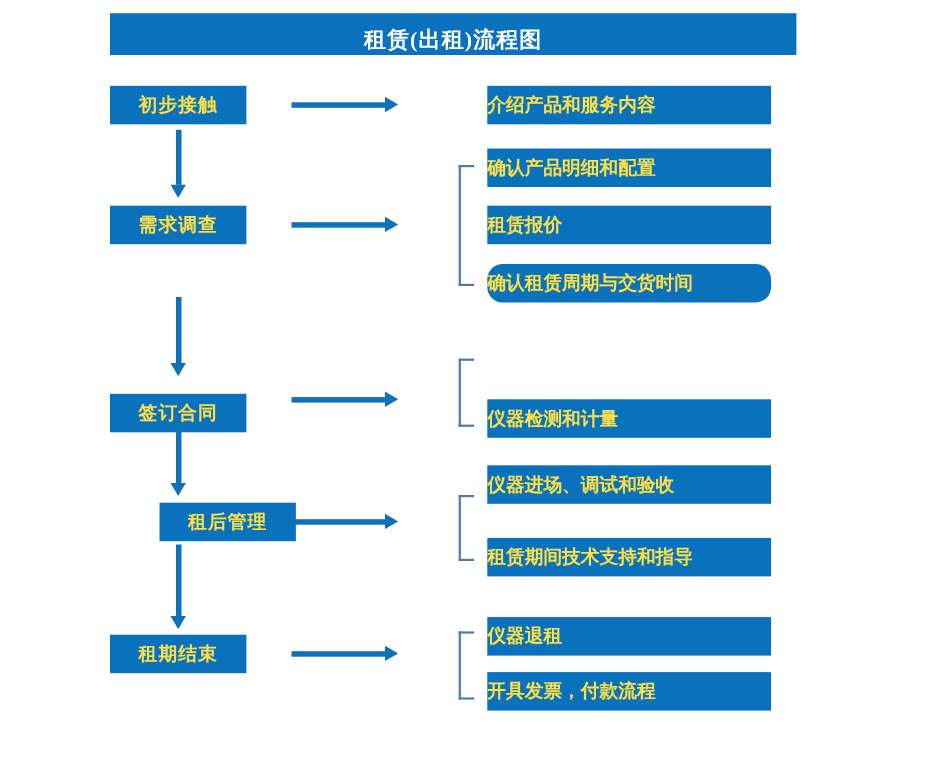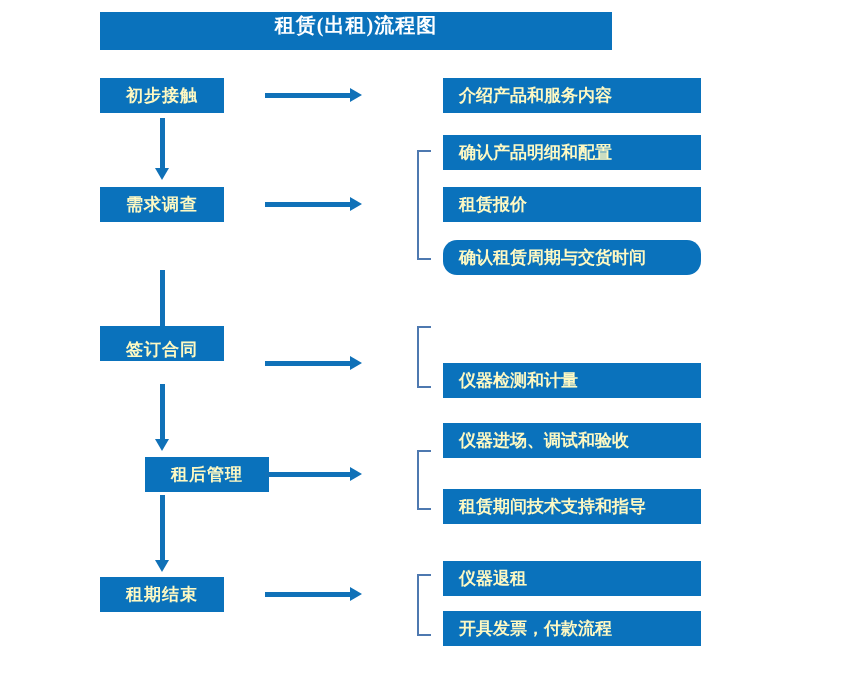--- a/index.html
+++ b/index.html
@@ -14,63 +14,63 @@
     position: relative;
     width: 844px;
     height: 688px;
     background: #ffffff;
     overflow: hidden;
   }
   .title-banner {
     position: absolute;
     left: 100px;
     top: 12px;
-    width: 512px;
+    width: 624px;
     height: 38px;
     background: #0A72BC;
     display: flex;
-    align-items: flex-start;
+    align-items: flex-end;
     justify-content: center;
   }
   .title-banner .title-text {
     color: #ffffff;
     font-size: 20px;
     font-weight: bold;
     letter-spacing: 1px;
     font-family: "Liberation Serif", "DejaVu Serif", serif;
   }
   .node-box {
     position: absolute;
     background: #0A72BC;
     display: flex;
     align-items: center;
     box-sizing: border-box;
   }
   .node-box .node-label {
-    color: #fef9c3;
+    color: #fde047;
     font-size: 17px;
     font-weight: bold;
     white-space: nowrap;
     font-family: "Liberation Serif", "DejaVu Serif", serif;
   }
   .stage-box {
     left: 100px;
     width: 124px;
     height: 35px;
     justify-content: center;
   }
   .stage-box .node-label {
     letter-spacing: 1px;
   }
   .detail-box {
     left: 443px;
     width: 258px;
     height: 35px;
     justify-content: flex-start;
-    padding-left: 16px;
+    padding-left: 0;
   }
   
   .arrow-right {
     position: absolute;
     height: 14px;
     pointer-events: none;
   }
   .arrow-right .shaft {
     position: absolute;
     left: 0;
@@ -159,21 +159,21 @@
     <span class="node-label">租赁报价</span>
   </div>
   <div class="node-box detail-box" style="top:240px;border-radius:14px;">
     <span class="node-label">确认租赁周期与交货时间</span>
   </div>
   <div class="arrow-down" style="left:155px; top:270px; height:72px;">
     <div class="shaft" style="height:60px;"></div>
     <div class="head" style="top:60px;"></div>
   </div>
 
-  <div class="node-box stage-box" style="top:326px;align-items:flex-end;">
+  <div class="node-box stage-box" style="top:358px;">
     <span class="node-label">签订合同</span>
   </div>
   <div class="arrow-right" style="left:265px; top:356px; width:97px;">
     <div class="shaft" style="width:85px;"></div>
     <div class="head" style="left:85px;"></div>
   </div>
   <div class="bracket" style="left:417px; top:326px; height:62px;"></div>
   <div class="node-box detail-box" style="top:363px;">
     <span class="node-label">仪器检测和计量</span>
   </div>

